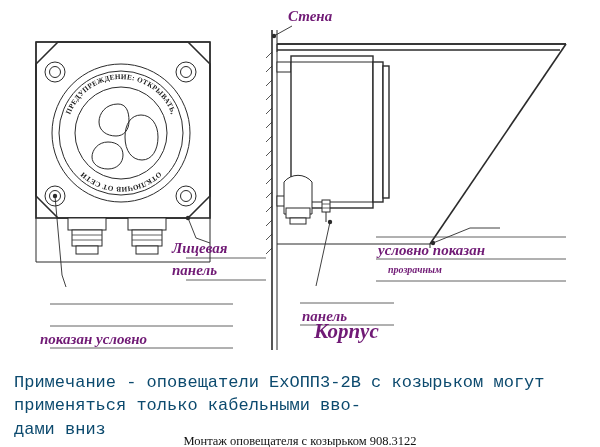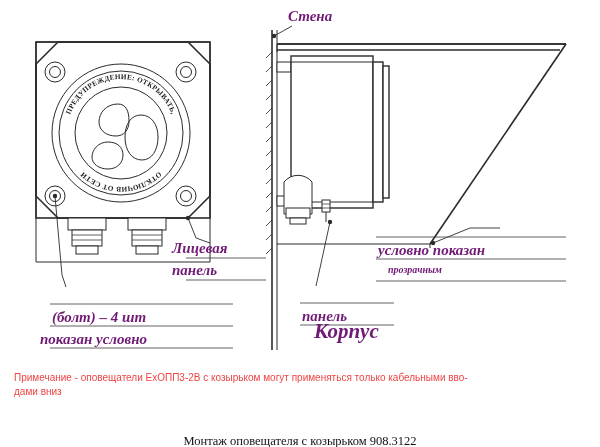--- a/index.html
+++ b/index.html
@@ -46,23 +46,23 @@
   .lbl-pribora { left: 302px; top: 308px; font-size: 15px; }
   .lbl-kozyrek { left: 378px; top: 220px; font-size: 15px; }
   .lbl-kozyrek2 { left: 378px; top: 242px; font-size: 15px; }
   .lbl-kozyrek3 { left: 388px; top: 264px; font-size: 10px; }
 
   .note {
     position: absolute;
     left: 14px;
     top: 371px;
     width: 575px;
-    font-family: Liberation Sans, sans-serif;
-    font-size: 10px;
-    color: #ef4444;
+    font-family: Liberation Mono, monospace;
+    font-size: 17px;
+    color: #0c4a6e;
     line-height: 1.38;
     white-space: pre-wrap;
   }
   .caption {
     position: absolute;
     left: 0;
     top: 434px;
     width: 600px;
     text-align: center;
     font-family: "Liberation Serif", serif;
@@ -233,21 +233,20 @@
       <line class="ln-thin" x1="300" y1="303" x2="394" y2="303"></line>
       <line class="ln-thin" x1="300" y1="325" x2="394" y2="325"></line>
     </g>
   </svg>
 
   <div class="lbl lbl-stena">Стена</div>
 
   <div class="lbl lbl-licevaya">Лицевая</div>
   <div class="lbl lbl-panel">панель</div>
 
-  <div class="lbl lbl-bolt">(болт) – 4 шт</div>
   <div class="lbl lbl-uslovno">показан условно</div>
 
   <div class="lbl lbl-korpus">Корпус</div>
   <div class="lbl lbl-pribora">панель</div>
 
   <div class="lbl lbl-kozyrek2">условно показан</div>
   <div class="lbl lbl-kozyrek3">прозрачным</div>
 
   <div class="note">Примечание - оповещатели ЕхОПП3-2В с козырьком могут применяться только кабельными вво-
 дами вниз</div>

